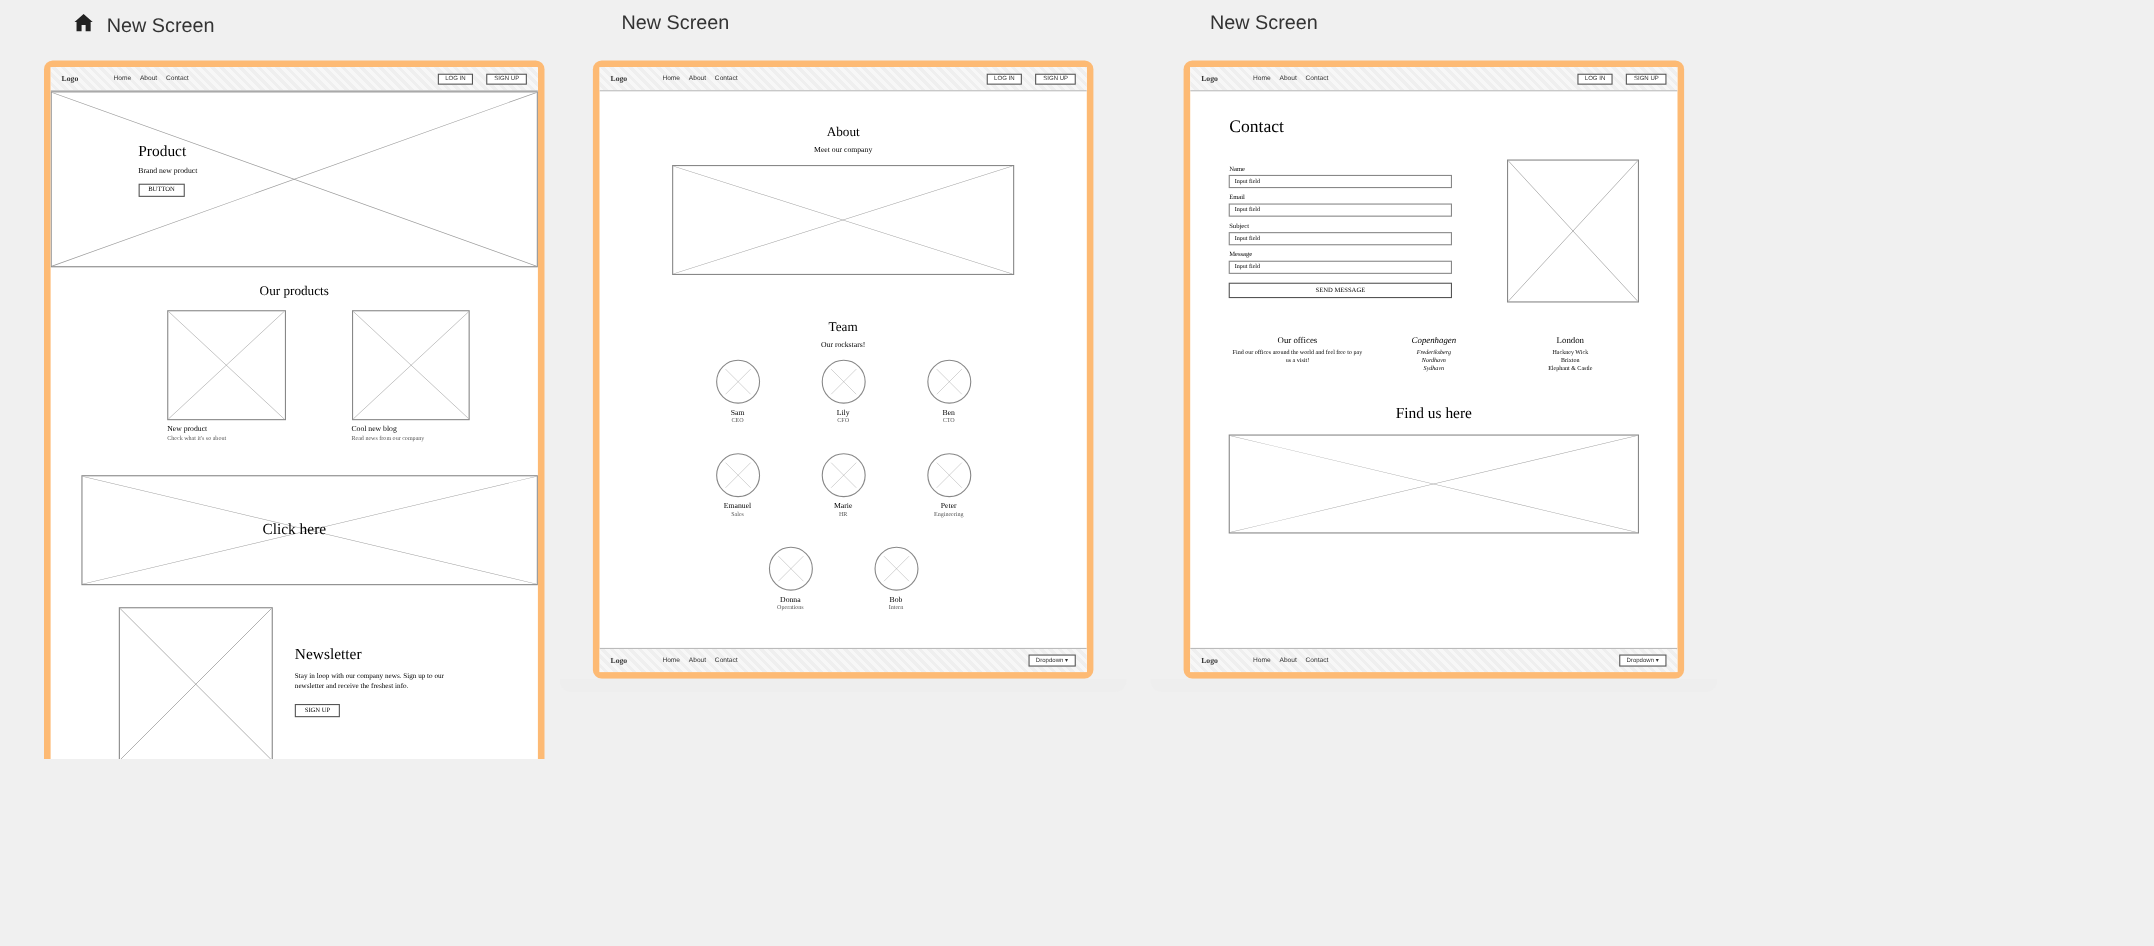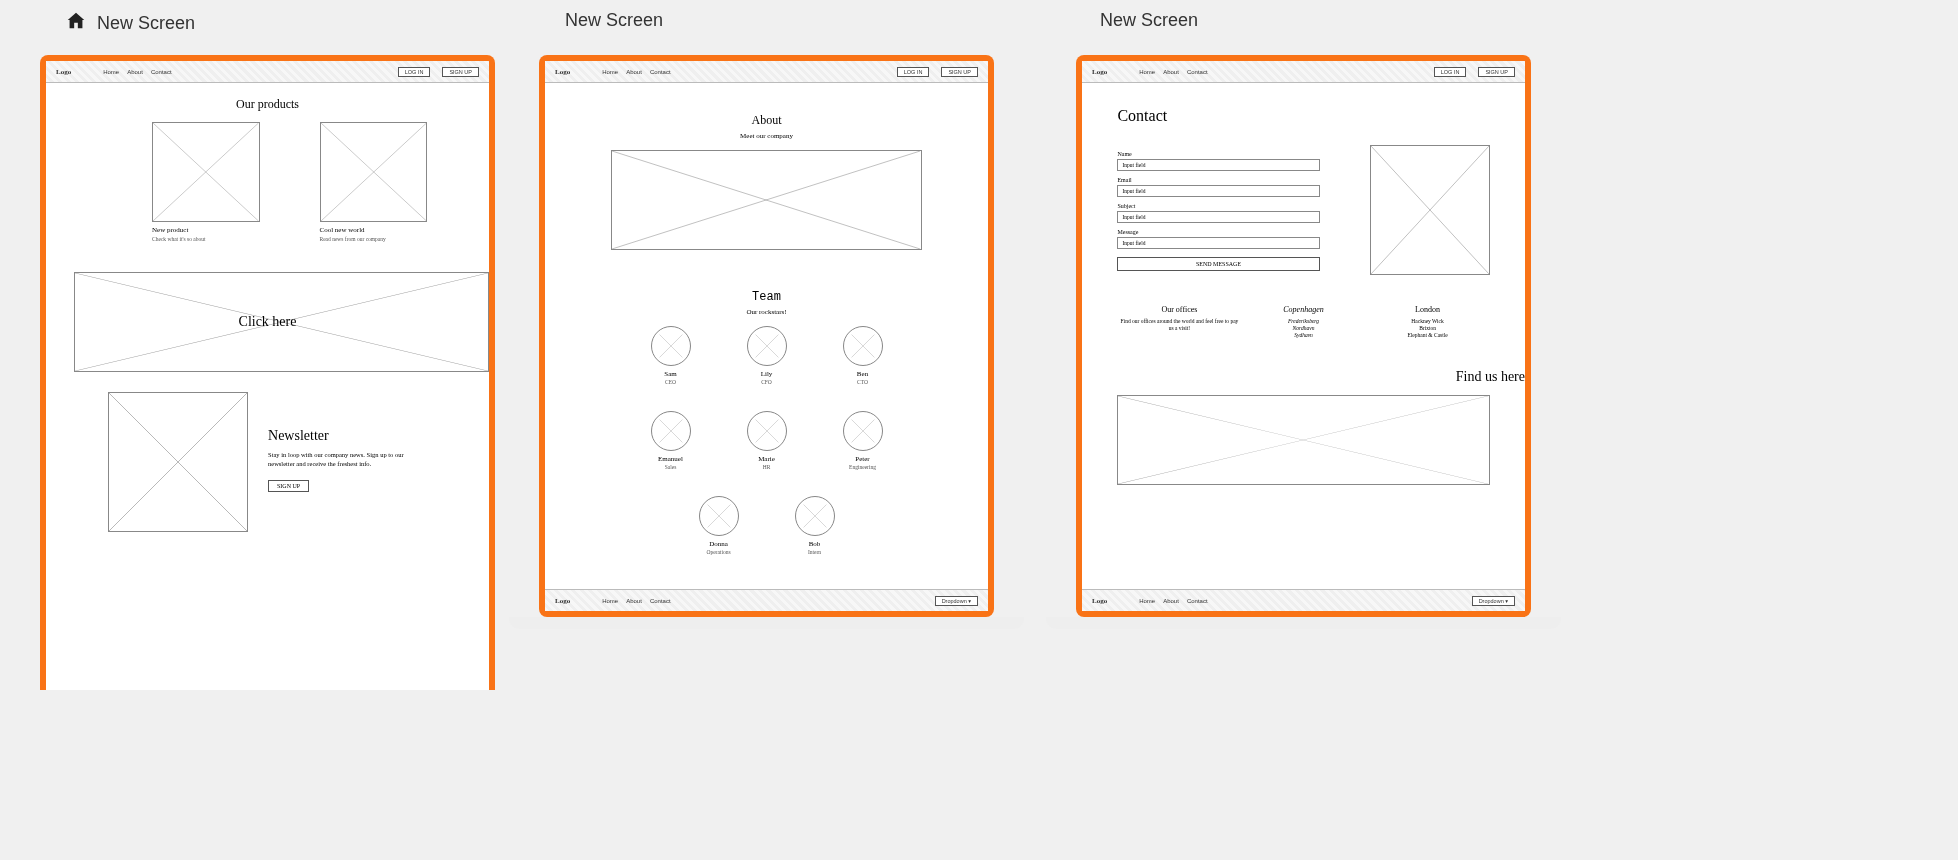--- a/index.html
+++ b/index.html
@@ -19,21 +19,21 @@
   position: absolute;
   font-size: 18px;
   color: #333;
   display: flex;
   align-items: center;
   gap: 10px;
 }
 .home-icon { width: 22px; height: 22px; }
 .frame {
   position: absolute;
-  background: #f97316;
+  background: #fdba74;
   border-radius: 8px 8px 0 0;
   padding: 6px 6px 0 6px;
 }
 .frame-full {
   border-radius: 8px;
   padding: 6px;
 }
 .frame-inner {
   background: #fff;
   width: 100%;
@@ -101,21 +101,21 @@
 .team-role { font-size: 5.5px; color: #555; margin-top: 1px; }
 .contact-row { display: flex; gap: 50px; padding: 20px 8% 0; }
 .contact-form { flex: 1; }
 .field-label { font-size: 6px; margin-top: 6px; }
 .field-input { border: 1px solid #888; height: 12px; width: 100%; font-size: 5.5px; padding: 0 4px; display: flex; align-items: center; margin-top: 2px; }
 .send-btn { border: 1px solid #555; text-align: center; font-size: 6px; padding: 3px 0; margin-top: 8px; }
 .offices-row { display: flex; justify-content: space-around; padding: 30px 8% 20px; text-align: center; }
 .office-title { font-size: 8px; }
 .office-body { font-size: 5.5px; margin-top: 4px; line-height: 1.3; }
 .contact-title { font-size: 16px; padding: 0 8%; }
-.find-title { font-size: 14px; text-align: right; margin: 10px 0; }
+.find-title { font-size: 14px; text-align: center; margin: 10px 0; }
 .about-body { padding: 0 15%; }
 .laptop-base {
   position: absolute;
   background: #eee;
   border-radius: 0 0 10px 10px;
   height: 12px;
 }
 </style>
 </head>
 <body>
@@ -145,41 +145,54 @@
         <span class="wf-nav">
           <span>Home</span>
           <span>About</span>
           <span>Contact</span>
         </span>
         <span class="wf-spacer"></span>
         <span class="wf-btn">LOG IN</span>
         <span class="wf-btn">SIGN UP</span>
       </div>
 
+      <div class="hero">
+        <div class="xbox" style="height:160px;">
+          <svg viewBox="0 0 100 100" preserveAspectRatio="none">
+              <line x1="0" y1="0" x2="100" y2="100" stroke="#999" stroke-width="0.3"></line>
+              <line x1="100" y1="0" x2="0" y2="100" stroke="#999" stroke-width="0.3"></line>
+            </svg>
+        </div>
+        <div class="hero-overlay sketch">
+          <div class="hero-title">Product</div>
+          <div class="hero-sub">Brand new product</div>
+          <div class="hero-btn">BUTTON</div>
+        </div>
+      </div>
 
       <div class="section-title sketch">Our products</div>
       <div class="grid3">
         <div class="card">
           <div class="xbox" style="height:100px;">
               <svg viewBox="0 0 100 100" preserveAspectRatio="none">
                 <line x1="0" y1="0" x2="100" y2="100" stroke="#999" stroke-width="0.5"></line>
                 <line x1="100" y1="0" x2="0" y2="100" stroke="#999" stroke-width="0.5"></line>
               </svg>
             </div>
           <div class="card-title sketch">New product</div>
           <div class="card-sub sketch">Check what it's so about</div>
         </div>
         <div class="card">
           <div class="xbox" style="height:100px;">
               <svg viewBox="0 0 100 100" preserveAspectRatio="none">
                 <line x1="0" y1="0" x2="100" y2="100" stroke="#999" stroke-width="0.5"></line>
                 <line x1="100" y1="0" x2="0" y2="100" stroke="#999" stroke-width="0.5"></line>
               </svg>
             </div>
-          <div class="card-title sketch">Cool new world</div>
+          <div class="card-title sketch">Cool new blog</div>
           <div class="card-sub sketch">Read news from our company</div>
         </div>
       </div>
 
       <div class="banner" style="margin-top:30px;">
         <div class="xbox" style="height:100px;">
             <svg viewBox="0 0 100 100" preserveAspectRatio="none">
               <line x1="0" y1="0" x2="100" y2="100" stroke="#999" stroke-width="0.3"></line>
               <line x1="100" y1="0" x2="0" y2="100" stroke="#999" stroke-width="0.3"></line>
             </svg>
@@ -219,21 +232,21 @@
       <div class="about-body">
         <div class="section-title sketch" style="margin-top:30px;">About</div>
         <div class="section-sub sketch">Meet our company</div>
         <div class="xbox" style="height:100px; margin-top:10px;">
             <svg viewBox="0 0 100 100" preserveAspectRatio="none">
               <line x1="0" y1="0" x2="100" y2="100" stroke="#999" stroke-width="0.3"></line>
               <line x1="100" y1="0" x2="0" y2="100" stroke="#999" stroke-width="0.3"></line>
             </svg>
           </div>
       </div>
-      <div class="section-title sketch" style="margin-top:40px;font-family:Liberation Mono, monospace;">Team</div>
+      <div class="section-title sketch" style="margin-top:40px;">Team</div>
       <div class="section-sub sketch">Our rockstars!</div>
       <div class="team-grid" id="team-grid">
           <div class="team-cell">
     <div class="circ" style="width:40px;height:40px;margin:0 auto;">
       <svg viewBox="0 0 100 100">
                 <line x1="20" y1="20" x2="80" y2="80" stroke="#999" stroke-width="1"></line>
                 <line x1="80" y1="20" x2="20" y2="80" stroke="#999" stroke-width="1"></line>
               </svg>
     </div>
     <div class="team-name sketch">Sam</div>

